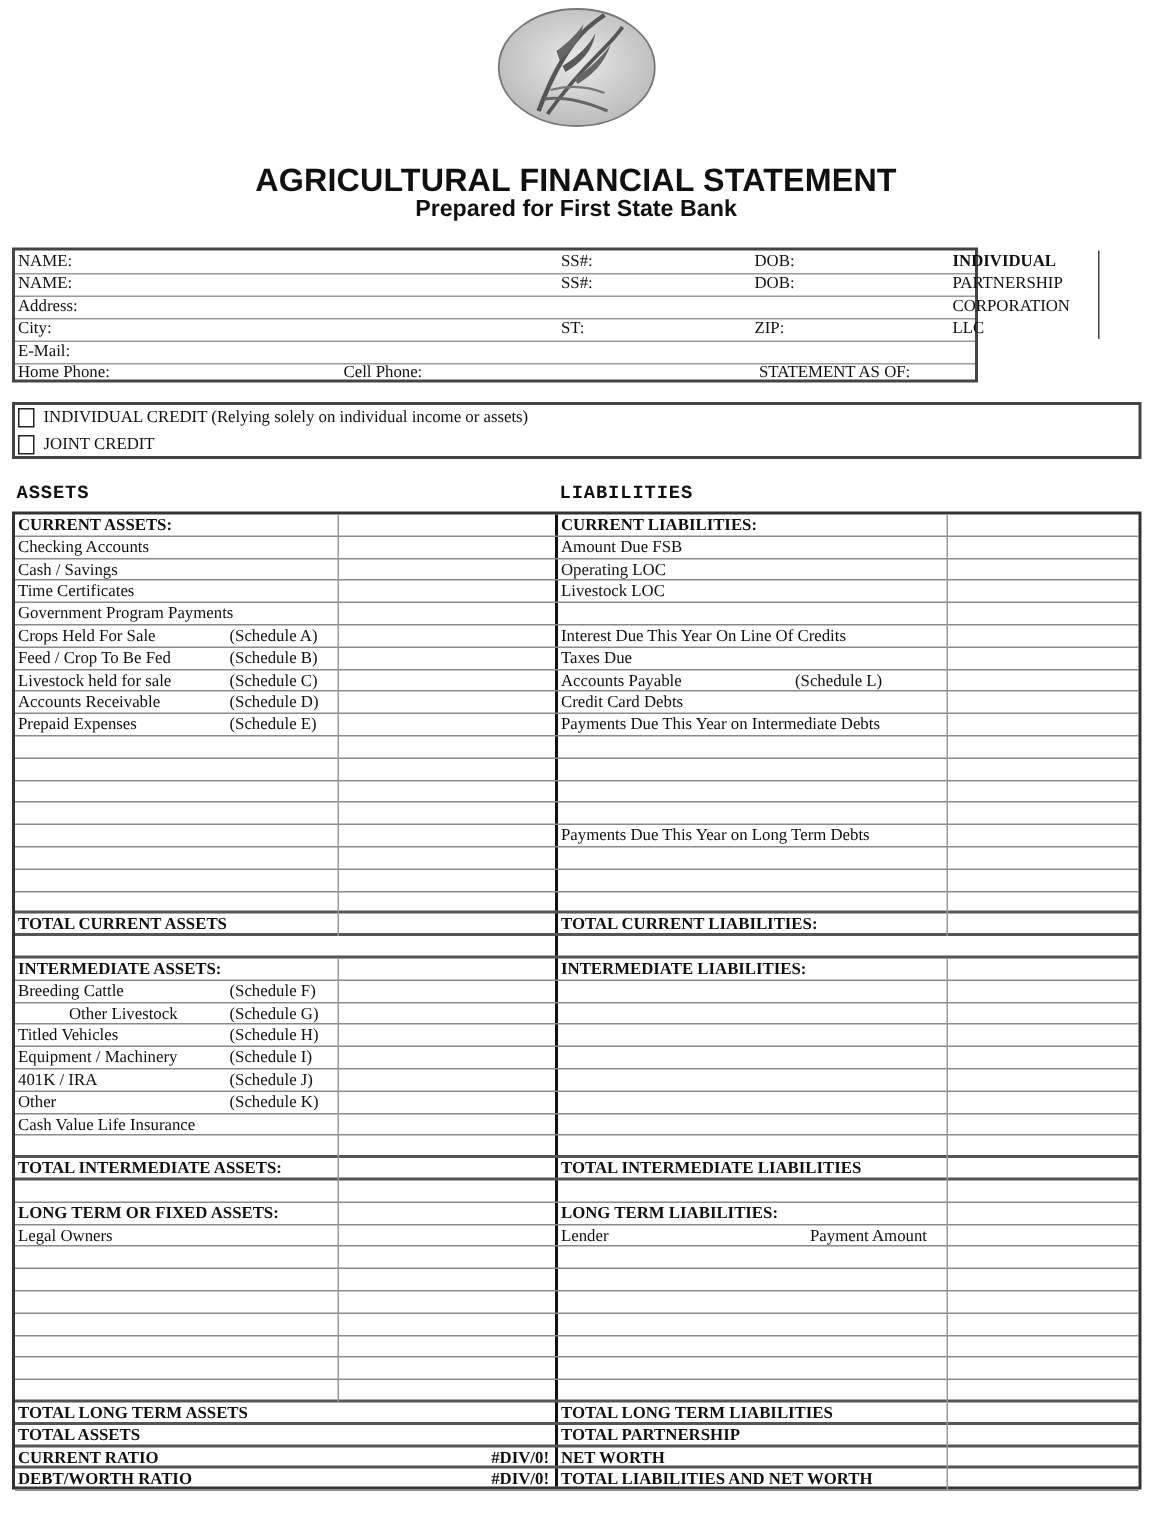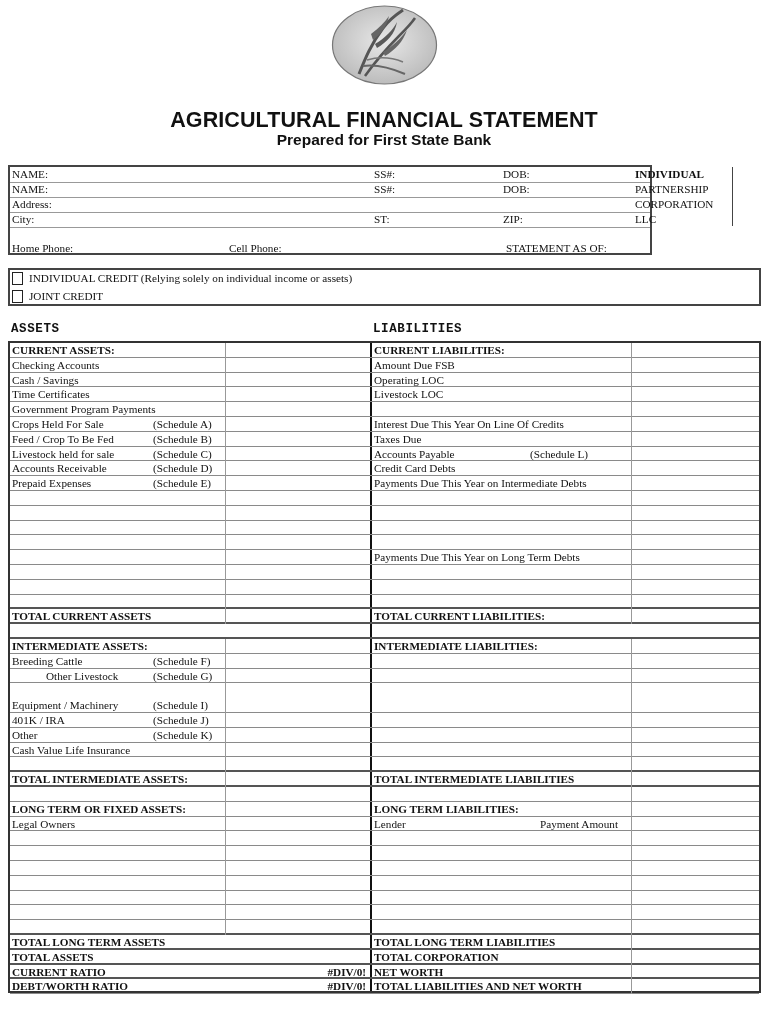--- a/index.html
+++ b/index.html
@@ -79,20 +79,23 @@
   <div class="row" style="top:30px;">
     <span class="cell" style="left:2px;">Address:</span>
     <span class="cell" style="left:625px;">CORPORATION</span>
   </div>
   <div class="row" style="top:45px;">
     <span class="cell" style="left:2px;">City:</span>
     <span class="cell" style="left:364px;">ST:</span>
     <span class="cell" style="left:493px;">ZIP:</span>
     <span class="cell" style="left:625px;">LLC</span>
   </div>
+  <div class="row" style="top:60px;">
+    <span class="cell" style="left:2px;">E-Mail:</span>
+  </div>
   <div class="row last" style="top:74px;">
     <span class="cell" style="left:2px;">Home Phone:</span>
     <span class="cell" style="left:219px;">Cell Phone:</span>
     <span class="cell" style="left:496px;">STATEMENT AS OF:</span>
   </div>
   <div class="vline"></div>
 </div>
 
 <div class="credit">
   <div class="opt" style="top:2px;">
@@ -247,20 +250,27 @@
       <span class="gcell" style="left: 216px; width: 142px;"></span>
       <span class="gcell" style="left: 622px; width: 127px;"></span>
     </div>
     <div class="grow" style="top: 325.6px;">
       <span class="gcell" style="left: 2px; margin-left: 34px;">Other Livestock</span>
       <span class="gcell" style="left: 143px;">(Schedule G)</span>
       <span class="gcell" style="left: 364px;"></span>
       <span class="gcell" style="left: 216px; width: 142px;"></span>
       <span class="gcell" style="left: 622px; width: 127px;"></span>
     </div>
+    <div class="grow" style="top: 340.4px;">
+      <span class="gcell" style="left: 2px;">Titled Vehicles</span>
+      <span class="gcell" style="left: 143px;">(Schedule H)</span>
+      <span class="gcell" style="left: 364px;"></span>
+      <span class="gcell" style="left: 216px; width: 142px;"></span>
+      <span class="gcell" style="left: 622px; width: 127px;"></span>
+    </div>
     <div class="grow" style="top: 355.2px;">
       <span class="gcell" style="left: 2px;">Equipment / Machinery</span>
       <span class="gcell" style="left: 143px;">(Schedule I)</span>
       <span class="gcell" style="left: 364px;"></span>
       <span class="gcell" style="left: 216px; width: 142px;"></span>
       <span class="gcell" style="left: 622px; width: 127px;"></span>
     </div>
     <div class="grow" style="top: 370px;">
       <span class="gcell" style="left: 2px;">401K / IRA</span>
       <span class="gcell" style="left: 143px;">(Schedule J)</span>
@@ -354,21 +364,21 @@
       <span class="gcell" style="left: 216px; width: 142px;"></span>
       <span class="gcell" style="left: 622px; width: 127px;"></span>
     </div>
     <div class="grow thick" style="top: 592px;">
       <span class="gcell bold" style="left: 2px;">TOTAL LONG TERM ASSETS</span>
       <span class="gcell bold" style="left: 364px;">TOTAL LONG TERM LIABILITIES</span>
       <span class="gcell" style="left: 622px; width: 127px;"></span>
     </div>
     <div class="grow thick" style="top: 606.8px;">
       <span class="gcell bold" style="left: 2px;">TOTAL ASSETS</span>
-      <span class="gcell bold" style="left: 364px;">TOTAL CORPORATION</span>
+      <span class="gcell bold" style="left: 364px;">TOTAL PARTNERSHIP</span>
       <span class="gcell" style="left: 622px; width: 127px;"></span>
     </div>
     <div class="grow thick" style="top: 621.6px;">
       <span class="gcell bold" style="left: 2px;">CURRENT RATIO</span>
       <span class="gcell bold" style="right: 393px;">#DIV/0!</span>
       <span class="gcell bold" style="left: 364px;">NET WORTH</span>
       <span class="gcell" style="left: 622px; width: 127px;"></span>
     </div>
     <div class="grow" style="top: 636.4px;">
       <span class="gcell bold" style="left: 2px;">DEBT/WORTH RATIO</span>

